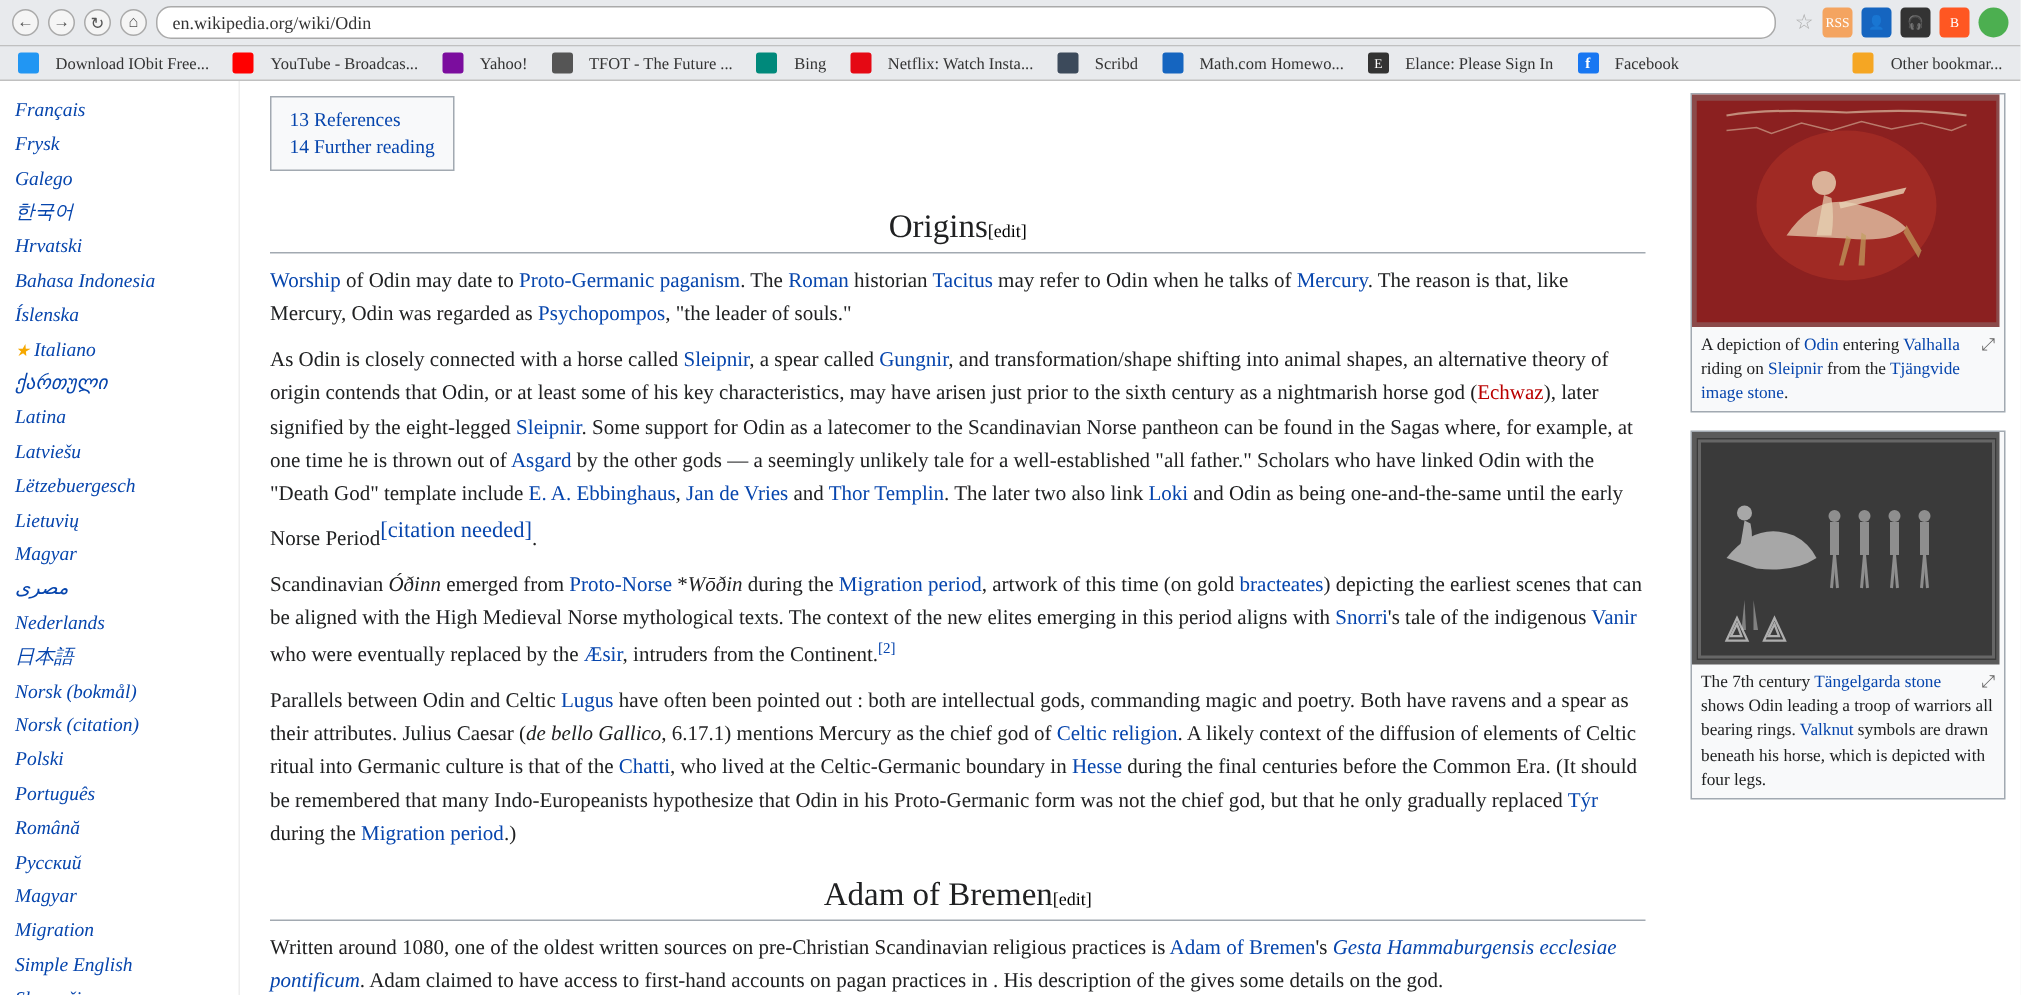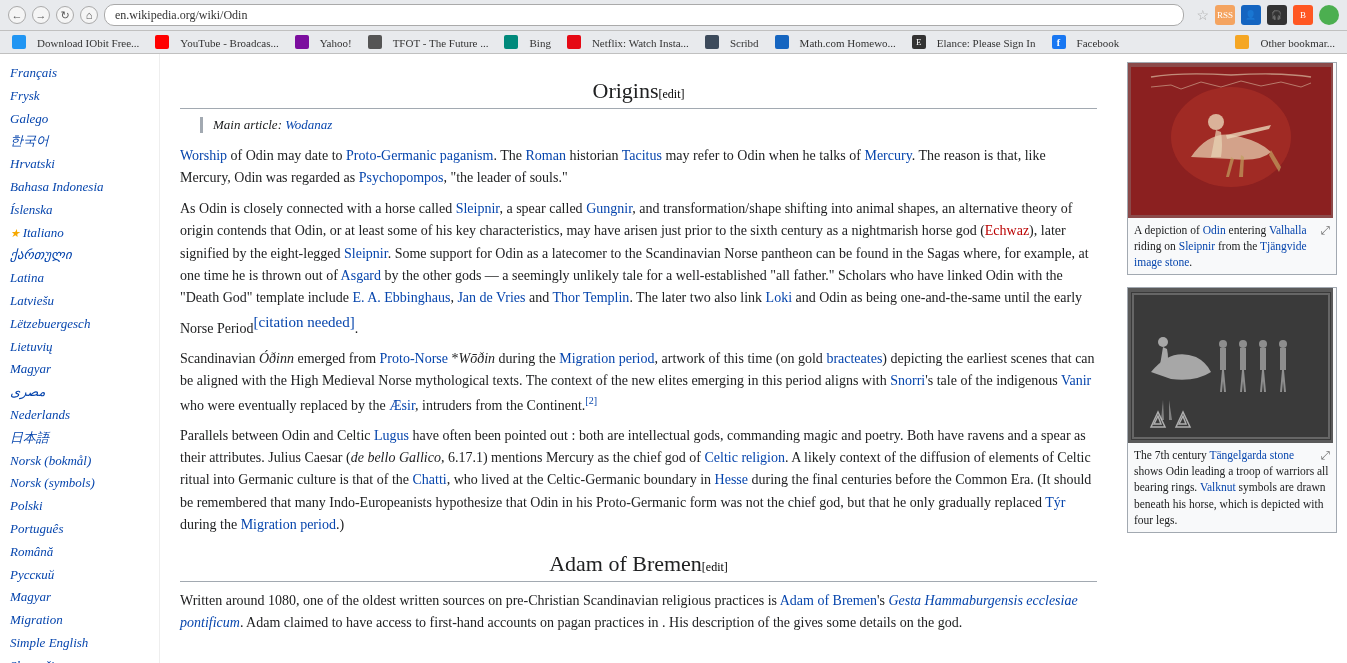--- a/index.html
+++ b/index.html
@@ -141,45 +141,46 @@
     <a class="sidebar-lang" href="#">ქართული</a>
     <a class="sidebar-lang" href="#">Latina</a>
     <a class="sidebar-lang" href="#">Latviešu</a>
     <a class="sidebar-lang" href="#">Lëtzebuergesch</a>
     <a class="sidebar-lang" href="#">Lietuvių</a>
     <a class="sidebar-lang" href="#">Magyar</a>
     <a class="sidebar-lang" href="#">مصرى</a>
     <a class="sidebar-lang" href="#">Nederlands</a>
     <a class="sidebar-lang" href="#">日本語</a>
     <a class="sidebar-lang" href="#">Norsk (bokmål)</a>
-    <a class="sidebar-lang" href="#">Norsk (symbols)</a>
+    <a class="sidebar-lang" href="#">Norsk (citation)</a>
     <a class="sidebar-lang" href="#">Polski</a>
     <a class="sidebar-lang" href="#">Português</a>
     <a class="sidebar-lang" href="#">Română</a>
     <a class="sidebar-lang" href="#">Русский</a>
     <a class="sidebar-lang" href="#">Magyar</a>
     <a class="sidebar-lang" href="#">Migration</a>
     <a class="sidebar-lang" href="#">Simple English</a>
     <a class="sidebar-lang" href="#">Slovenčina</a>
 
   </div>
 
   <div class="main-content">
     
     
+    <div class="toc-dropdown">
+      <a class="toc-item" href="#">13 References</a>
+      <a class="toc-item" href="#">14 Further reading</a>
+    </div>
     
     
     <div class="section-heading">
       <span>Origins</span>
       <a class="edit-link" href="#">[edit]</a>
     </div>
     
-    <div class="main-article">
-      <span>Main article: </span><a href="#">Wodanaz</a>
-    </div>
     
     <p>
       <a href="#">Worship</a> of Odin may date to <a href="#">Proto-Germanic paganism</a>. The <a href="#">Roman</a> historian <a href="#">Tacitus</a> may refer to Odin when he talks of <a href="#">Mercury</a>. The reason is that, like Mercury, Odin was regarded as <a href="#">Psychopompos</a>, "the leader of souls."
     </p>
     
     <p>
       As Odin is closely connected with a horse called <a href="#">Sleipnir</a>, a spear called <a href="#">Gungnir</a>, and transformation/shape shifting into animal shapes, an alternative theory of origin contends that Odin, or at least some of his key characteristics, may have arisen just prior to the sixth century as a nightmarish horse god (<a class="red-link" href="#">Echwaz</a>), later signified by the eight-legged <a href="#">Sleipnir</a>. Some support for Odin as a latecomer to the Scandinavian Norse pantheon can be found in the Sagas where, for example, at one time he is thrown out of <a href="#">Asgard</a> by the other gods — a seemingly unlikely tale for a well-established "all father." Scholars who have linked Odin with the "Death God" template include <a href="#">E. A. Ebbinghaus</a>, <a href="#">Jan de Vries</a> and <a href="#">Thor Templin</a>. The later two also link <a href="#">Loki</a> and Odin as being one-and-the-same until the early Norse Period<span class="citation-needed">[citation needed]</span>.
     </p>
     
     <p>

